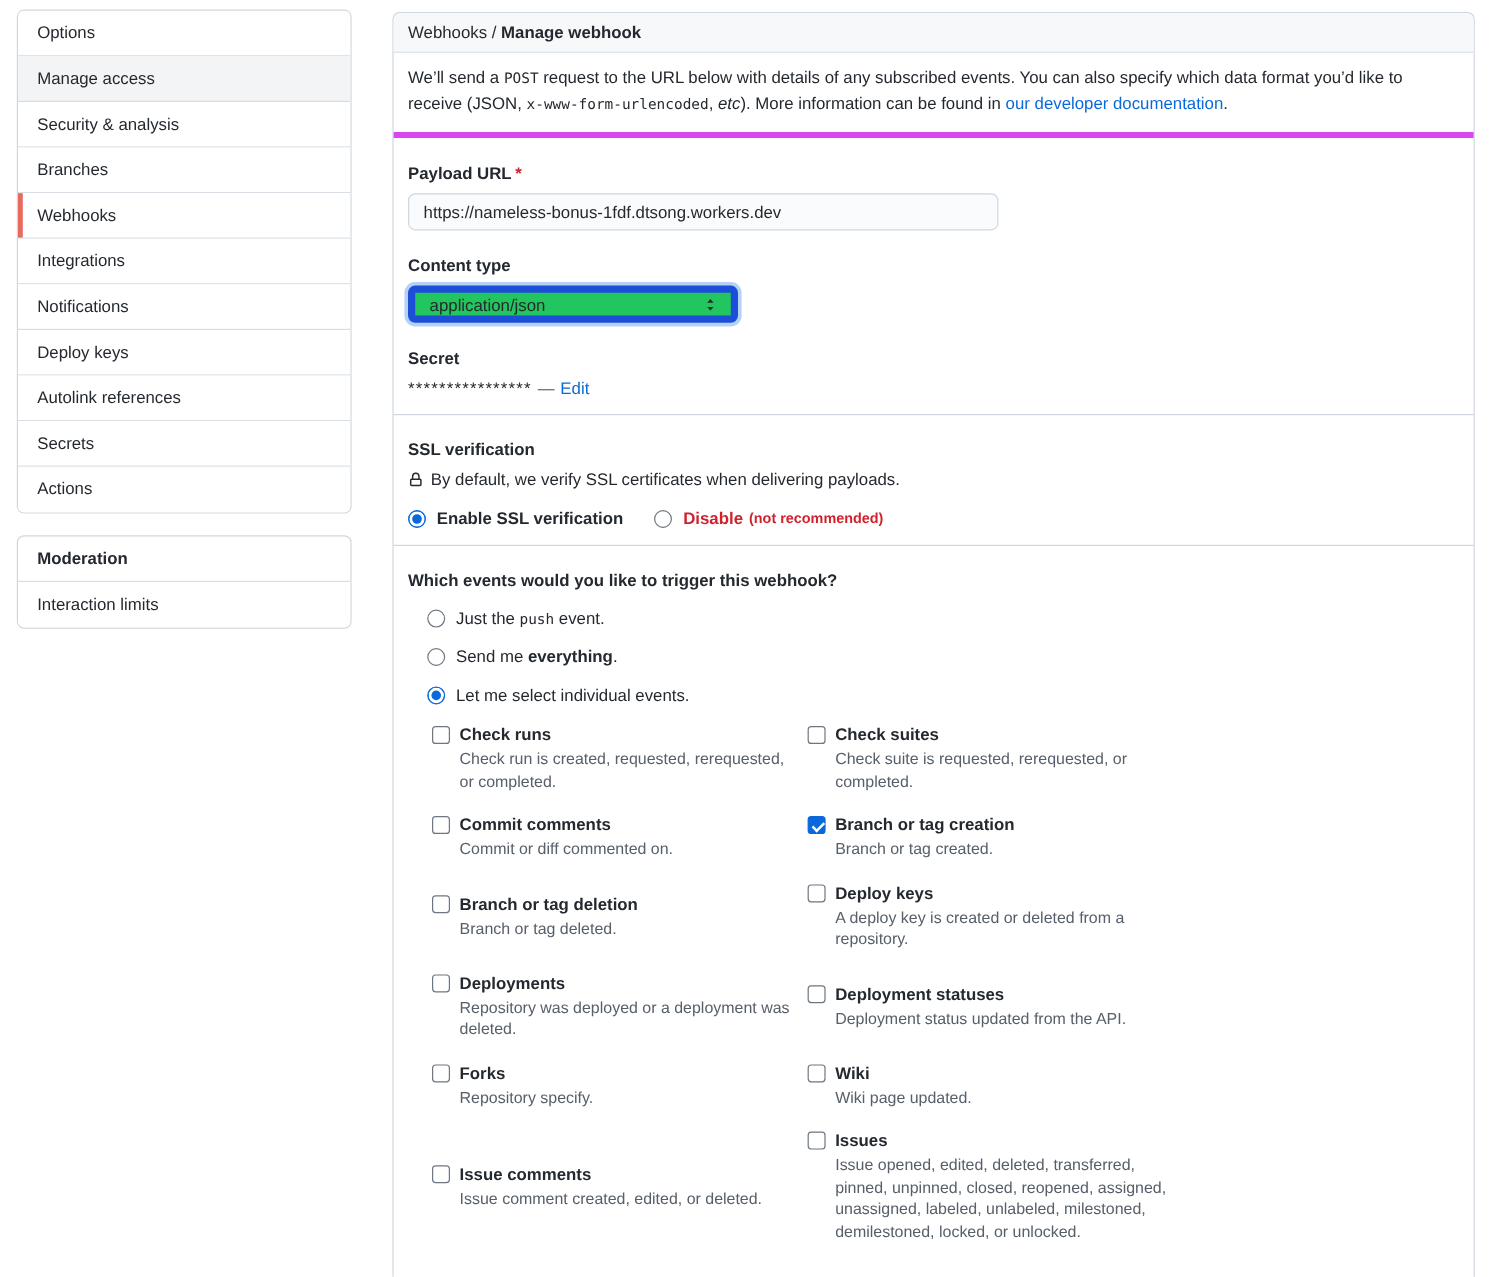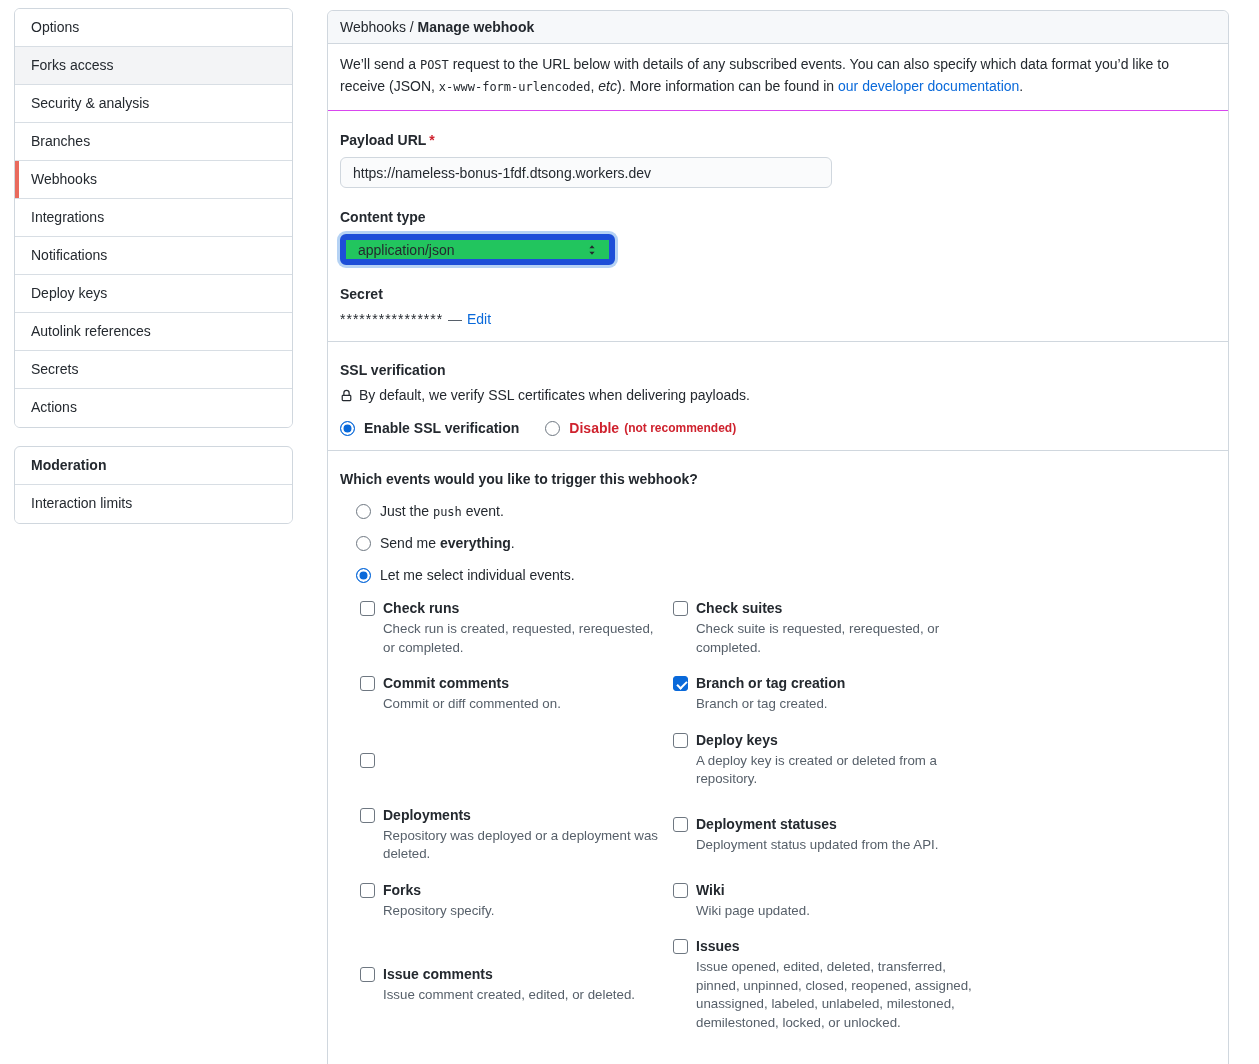--- a/index.html
+++ b/index.html
@@ -29,21 +29,21 @@
   
   .panel {
     position:absolute; left:327px; top:10px; width:902px; min-height:1100px;
     border:1px solid #d0d7de; border-radius:6px 6px 0 0; background:#fff;
   }
   .panel-header {
     height:33px; line-height:32px; background:#f6f8fa; border-bottom:1px solid #d0d7de;
     border-radius:6px 6px 0 0; padding:0 12px;
   }
   .crumb-current { font-weight:700; }
-  .panel-intro { padding:10px 14px 12px 12px; line-height:21px; border-bottom:1px solid #d946ef; }
+  .panel-intro { padding:10px 14px 12px 12px; line-height:21px; border-bottom:5px solid #d946ef; }
   a.link { color:#0969da; text-decoration:none; cursor:pointer; }
   em { font-style:italic; }
 
   .section-form { padding:0 12px 14px; border-bottom:1px solid #d0d7de; }
   .field-label { font-weight:600; margin:21px 0 0; }
   .field-label .req { color:#cf222e; margin-left:3px; }
   .text-input {
     display:block; margin-top:9px; width:492px; height:31px; padding:0 12px;
     border:1px solid #d0d7de; border-radius:6px; background:#fafbfc; color:#24292f;
     font-family:"Liberation Sans","DejaVu Sans",sans-serif; font-size:14px;
@@ -93,21 +93,21 @@
   .event-desc { color:#57606a; font-size:13.3px; line-height:18.5px; margin-top:2px; }
 </style>
 </head>
 <body>
 
 <div class="page">
 
   <div class="sidebar">
     <div class="side-box">
       <div class="nav-item">Options</div>
-      <div class="nav-item highlighted">Forks access</div>
+      <div class="nav-item highlighted">Manage access</div>
       <div class="nav-item">Security &amp; analysis</div>
       <div class="nav-item">Branches</div>
       <div class="nav-item active">Webhooks</div>
       <div class="nav-item">Integrations</div>
       <div class="nav-item">Notifications</div>
       <div class="nav-item">Deploy keys</div>
       <div class="nav-item">Autolink references</div>
       <div class="nav-item">Secrets</div>
       <div class="nav-item">Actions</div>
     </div>
@@ -224,20 +224,24 @@
             <span class="cbox checked"></span>
             <div class="event-text">
                 <div class="event-title">Branch or tag creation</div>
                 <div class="event-desc">Branch or tag created.</div>
               </div>
           </div>
         </div>
         <div class="event-row">
           <div class="event-cell">
             <span class="cbox"></span>
+            <div class="event-text">
+                <div class="event-title">Branch or tag deletion</div>
+                <div class="event-desc">Branch or tag deleted.</div>
+              </div>
           </div>
           <div class="event-cell">
             <span class="cbox"></span>
             <div class="event-text">
                 <div class="event-title">Deploy keys</div>
                 <div class="event-desc">A deploy key is created or deleted from a repository.</div>
               </div>
           </div>
         </div>
         <div class="event-row">

